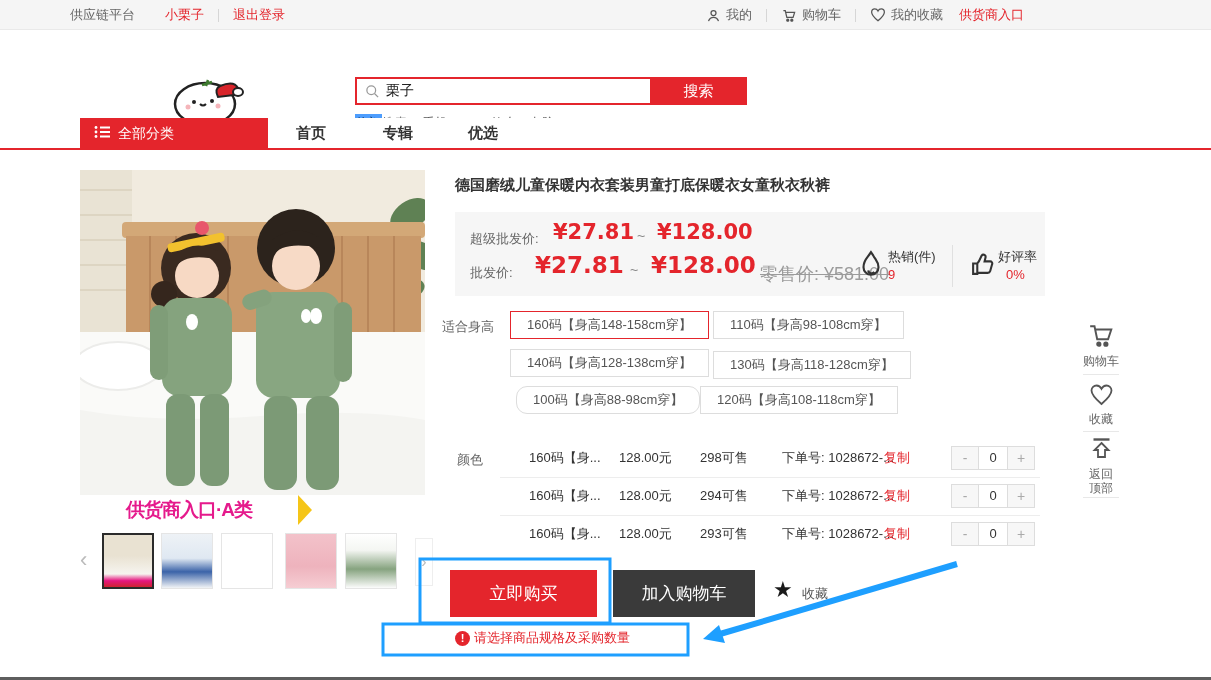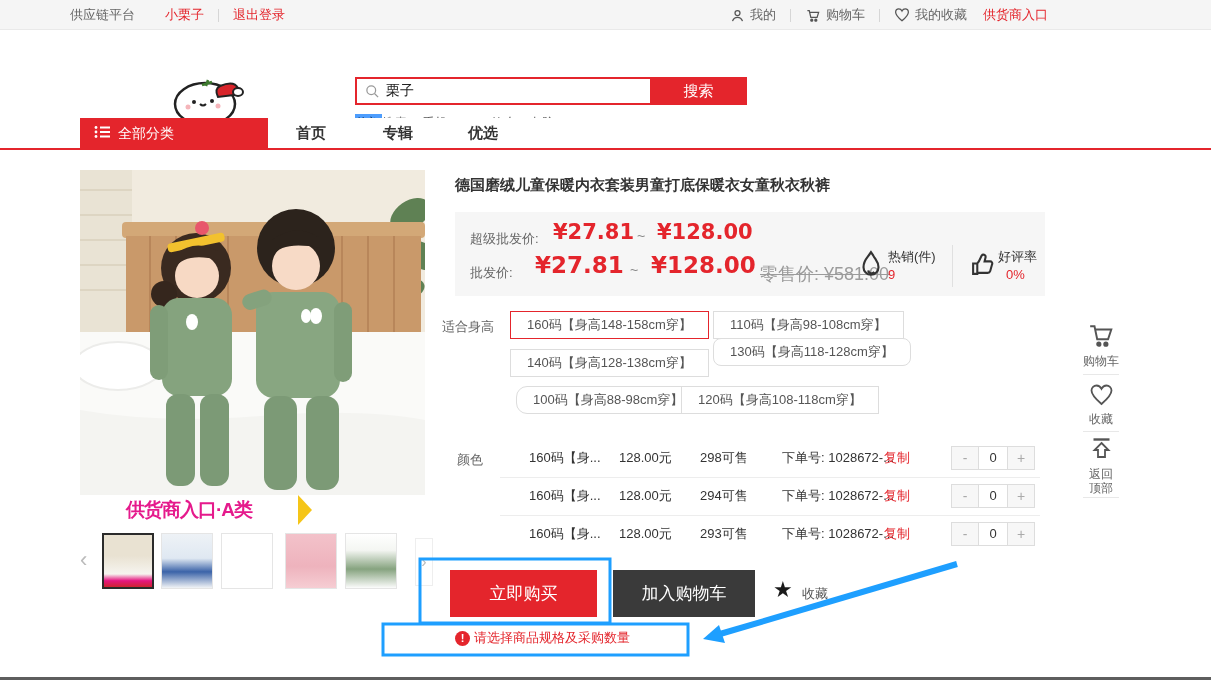--- a/index.html
+++ b/index.html
@@ -5,21 +5,21 @@
   * { margin:0; padding:0; box-sizing:border-box; }
   html,body { background:#fff; }
   body { font-family:"Liberation Sans","DejaVu Sans",sans-serif; color:#333; }
   .screen { position:relative; width:1211px; height:680px; background:#fff; overflow:hidden; }
   .abs { position:absolute; }
 
   
   .topbar { left:0; top:0; width:1211px; height:30px; background:#f5f5f5; border-bottom:1px solid #e9e9e9; font-size:13px; color:#666; }
   .topbar .grp { position:absolute; top:0; height:30px; display:flex; align-items:center; }
   .tb-left { left:70px; }
-  .tb-right { right:163px; }
+  .tb-right { right:187px; }
   .tb-item { display:flex; align-items:center; gap:5px; white-space:nowrap; }
   .red-txt { color:#e4252c; }
   .tb-sep { width:1px; height:13px; background:#d6d6d6; margin:0 14px; }
   .tb-gap { width:30px; }
   .tb-ico { display:inline-flex; }
 
   
   .header { left:0; top:31px; width:1211px; height:87px; background:#fff; }
   .logo { left:150px; top:37px; width:115px; height:60px; }
   .searchbox { left:355px; top:46px; width:390px; height:28px; border:2px solid #e4252c; background:#fff; display:flex; align-items:center; }
@@ -299,23 +299,23 @@
         </svg>
     </span>
     <span class="stat-lbl" style="left:543px; top:36px;">好评率</span>
     <span class="stat-val" style="left:551px; top:55px;">0%</span>
   </div>
 
   <span class="abs opt-label" style="left:442px; top:318px;">适合身高</span>
   <button class="abs size-btn sel" style="left:510px; top:311px;">160码【身高148-158cm穿】</button>
   <button class="abs size-btn" style="left:713px; top:311px;">110码【身高98-108cm穿】</button>
   <button class="abs size-btn" style="left:510px; top:349px;">140码【身高128-138cm穿】</button>
-  <button class="abs size-btn" style="left:713px; top:338px;border-radius:8px;">130码【身高118-128cm穿】</button>
+  <button class="abs size-btn" style="left:713px; top:351px;">130码【身高118-128cm穿】</button>
   <button class="abs size-btn" style="left:516px; top:386px;border-radius:11px;">100码【身高88-98cm穿】</button>
-  <button class="abs size-btn" style="left:681px; top:386px;">120码【身高108-118cm穿】</button>
+  <button class="abs size-btn" style="left:700px; top:386px;">120码【身高108-118cm穿】</button>
 
   <span class="abs opt-label" style="left:457px; top:451px;">颜色</span>
 
   <div class="sku-row" style="top:443px;">
     <span style="left:74px;">160码【身...</span>
     <span style="left:164px;">128.00元</span>
     <span style="left:245px;">298可售</span>
     <span style="left:327px;">下单号: 1028672-...</span>
     <span style="left:429px;" class="copy-link">复制</span>
     <span class="stepper">

